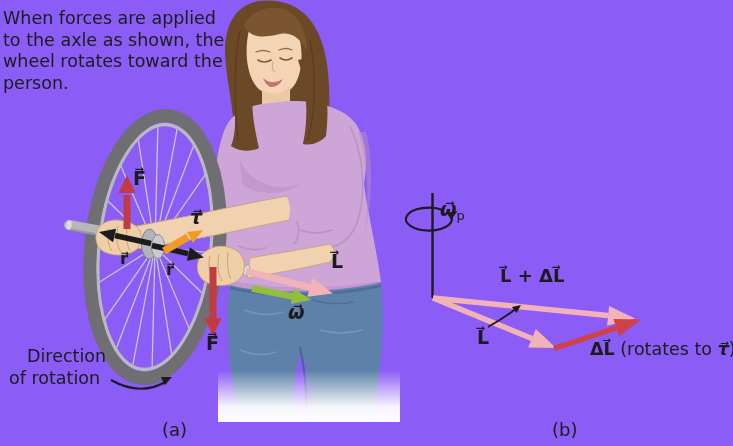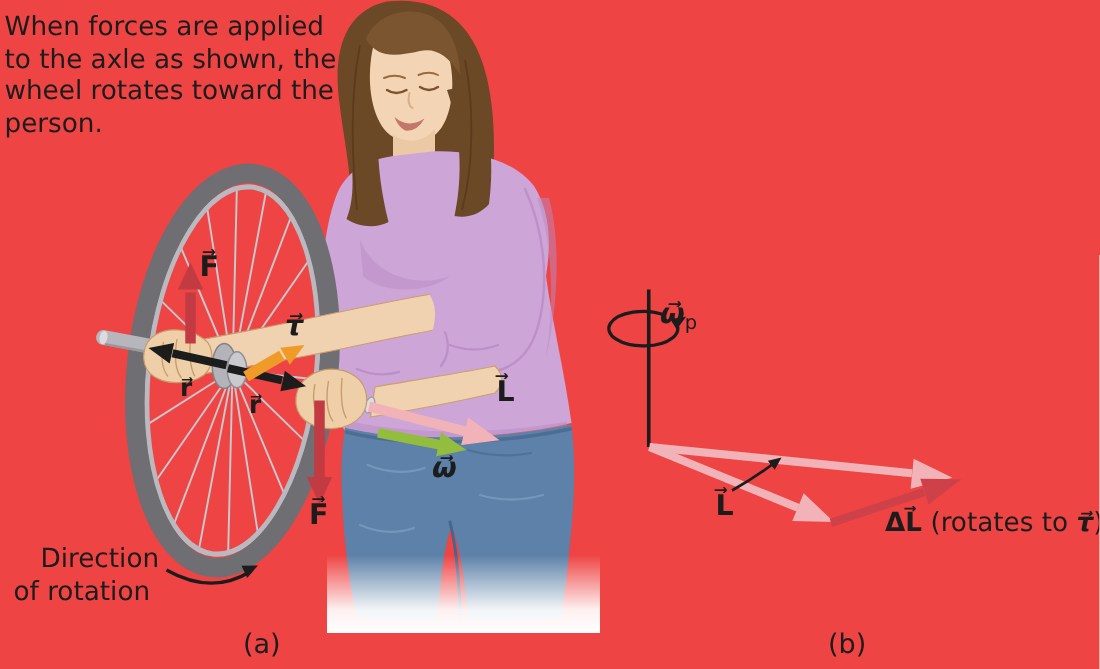--- a/index.html
+++ b/index.html
@@ -1,16 +1,16 @@
 <!DOCTYPE html>
 <html><head>
 <meta charset="utf-8">
 <style>
   html,body{margin:0;padding:0;background:#fff;}
-  .stage{position:relative;width:733px;height:446px;background:#ef4444;overflow:hidden;
+  .stage{position:relative;width:733px;height:446px;background:#8b5cf6;overflow:hidden;
          font-family:"DejaVu Sans","Liberation Sans",sans-serif;color:#1c1c1c;}
   .stage svg{position:absolute;left:0;top:0;}
   .lbl{position:absolute;line-height:1.15;white-space:nowrap;}
   .cap{font-size:17.5px;line-height:21.5px;white-space:pre-line;}
   .vec{font-weight:bold;font-size:19px;}
   .vec.small{font-size:16.5px;}
   .ital{font-style:italic;}
   .plain{font-size:17.5px;}
   .sub{font-size:13px;font-weight:normal;font-style:normal;position:relative;top:4px;}
   .panel-label{font-size:18px;}
@@ -217,24 +217,25 @@
 person.</div>
 
 <div class="lbl vec" style="left:133px;top:168px;">F⃗</div>
 <div class="lbl vec ital" style="left:190px;top:207px;">τ⃗</div>
 <div class="lbl vec small" style="left:120px;top:250px;">r⃗</div>
 <div class="lbl vec small" style="left:166px;top:261px;">r⃗</div>
 <div class="lbl vec" style="left:206px;top:333px;">F⃗</div>
 <div class="lbl vec" style="left:331px;top:251px;">L⃗</div>
 <div class="lbl vec ital" style="left:288px;top:302px;">ω⃗</div>
 
-<div class="lbl rot" style="left:9px;top:362px;">Direction
+<div class="lbl rot" style="left:9px;top:345px;">Direction
 of rotation</div>
 <div class="lbl panel-label" style="left:162px;top:420px;">(a)</div>
 <div class="lbl panel-label" style="left:552px;top:420px;">(b)</div>
 
 <div class="lbl" style="left:440px;top:199px;"><span class="vec ital">ω⃗</span><span class="sub">p</span></div>
 
+<div class="lbl vec" style="left:500px;top:266px;font-size:18px;">L⃗ + ΔL⃗</div>
 <div class="lbl vec" style="left:477px;top:327px;">L⃗</div>
 
 <div class="lbl plain dl" style="left:590px;top:339px;"><b>ΔL⃗</b><span> (rotates to </span><b class="ital">τ⃗</b><span>)</span></div>
 
 </div>
 
 </body></html>

